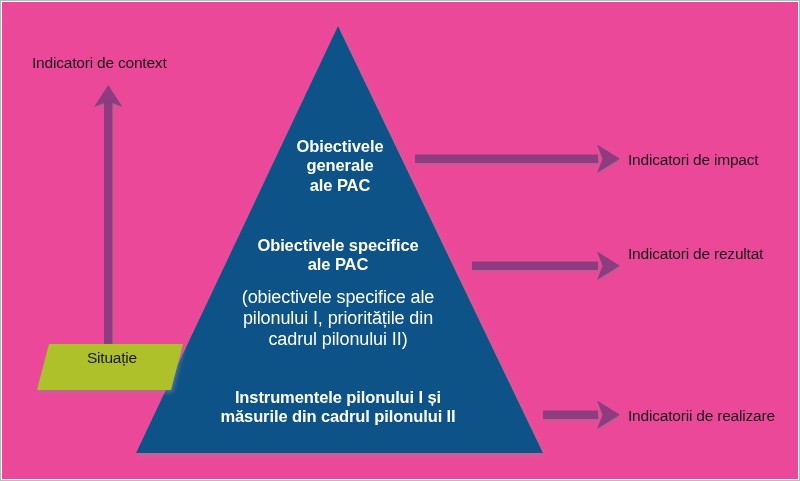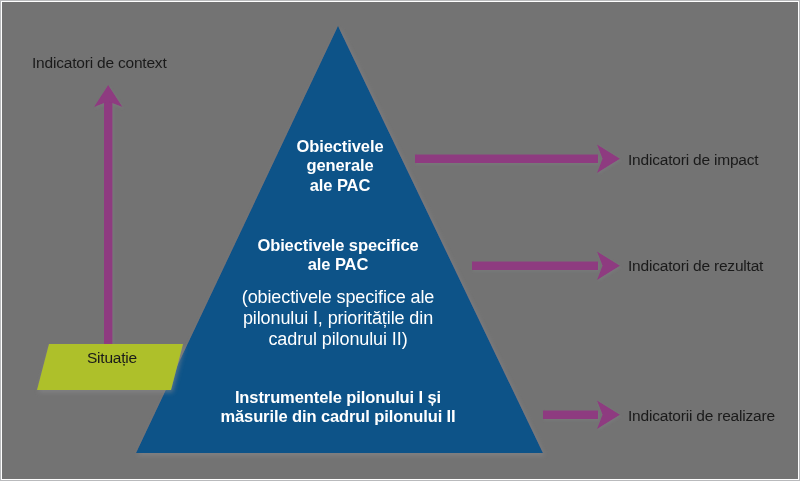--- a/index.html
+++ b/index.html
@@ -8,21 +8,21 @@
     background: #ffffff;
   }
   body {
     font-family: "Liberation Sans", sans-serif;
   }
   #figure {
     position: relative;
     width: 800px;
     height: 481px;
     box-sizing: border-box;
-    background: #737373;
+    background: #ec4899;
     border: 1px solid #b9babc;
     overflow: hidden;
   }
   #figure::after {
     content: "";
     position: absolute;
     left: 0; top: 0; right: 0; bottom: 0;
     pointer-events: none;
     box-shadow: inset 0 0 0 1px #ffffff;
   }
@@ -36,21 +36,21 @@
   .label {
     position: absolute;
     color: #1a1a1a;
     font-size: 15.5px;
     line-height: 1.2;
     white-space: nowrap;
     letter-spacing: -0.2px;
   }
   #label-context  { left: 31px;  top: 53px; }
   #label-impact   { left: 627px; top: 150px; }
-  #label-rezultat { left: 627px; top: 256px; }
+  #label-rezultat { left: 627px; top: 244px; }
   #label-realizare{ left: 627px; top: 406px; }
 
   .pyr-text {
     position: absolute;
     color: #ffffff;
     text-align: center;
     line-height: 1.18;
     letter-spacing: -0.1px;
   }
   .pyr-text.bold { font-weight: bold; }

